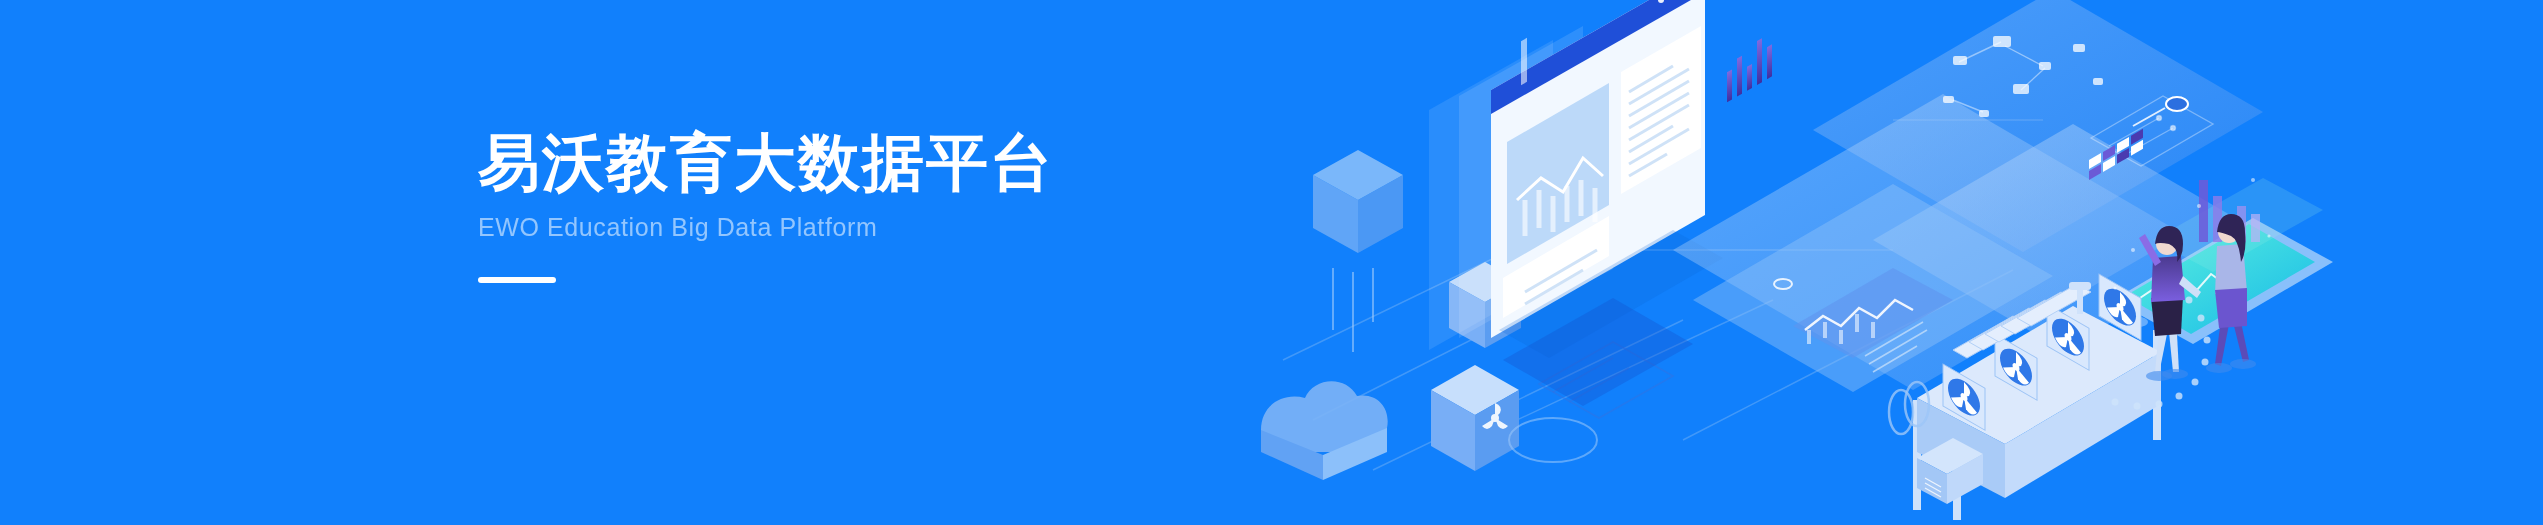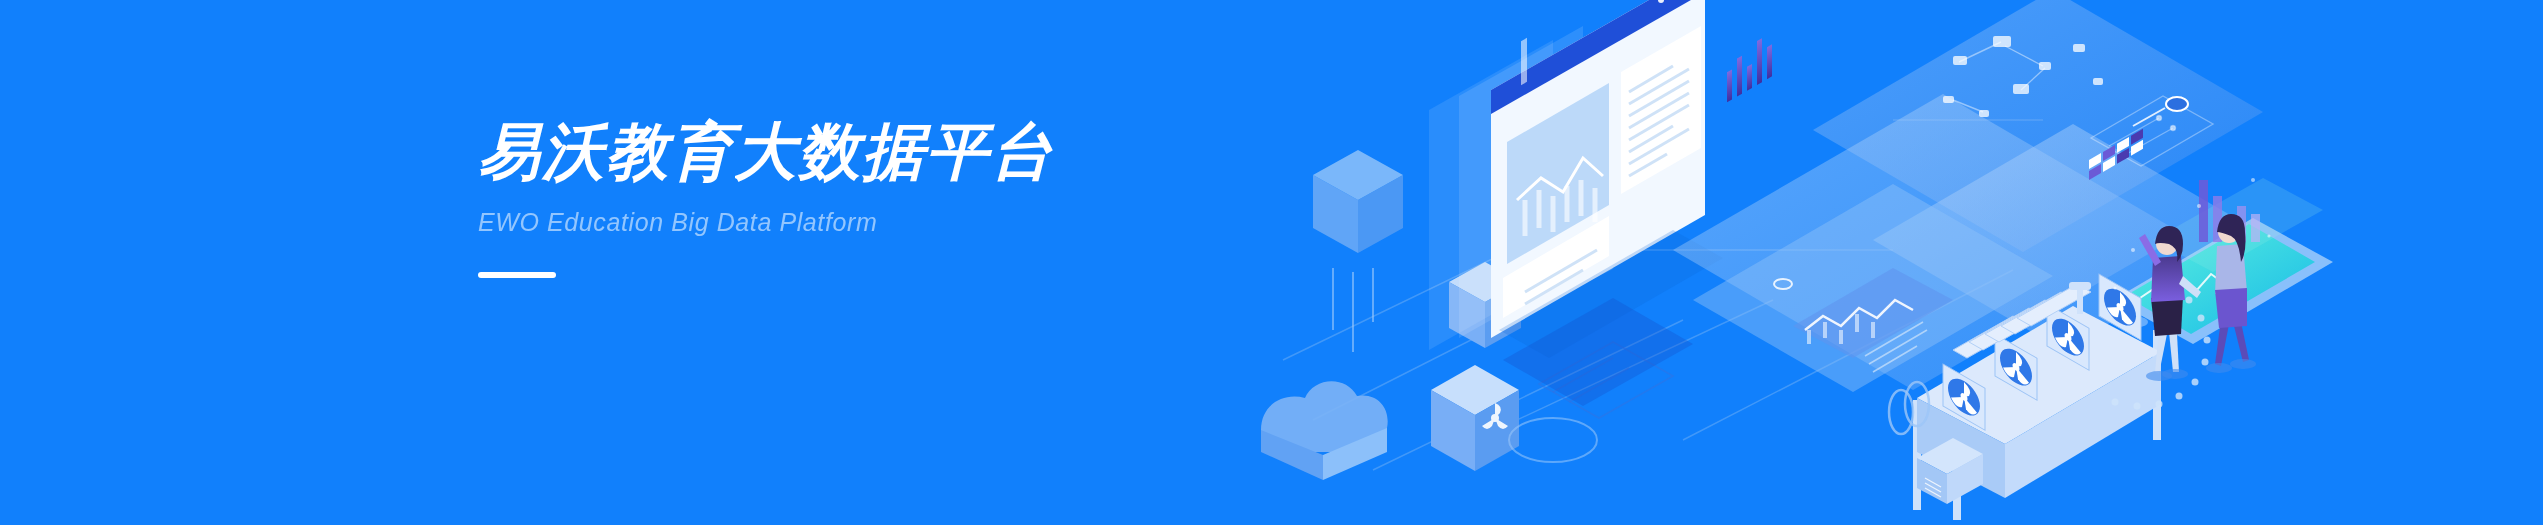--- a/index.html
+++ b/index.html
@@ -7,28 +7,28 @@
     width:2543px;height:525px;overflow:hidden;
     font-family:"Liberation Sans","DejaVu Sans",sans-serif;
   }
   .banner{
     position:relative;width:2543px;height:525px;
     background:#1180fc;overflow:hidden;
   }
 
   
   .text-block{
-    position:absolute;left:478px;top:114px;width:760px;font-style:italic;
+    position:absolute;left:478px;top:125px;width:760px;
   }
   .title{
     font-size:62px;line-height:76px;font-weight:700;color:#ffffff;
     letter-spacing:2px;white-space:nowrap;
   }
   .subtitle{
-    margin-top:16px;
+    margin-top:10px;
     font-size:25px;line-height:32px;font-weight:400;
     color:rgba(255,255,255,.55);letter-spacing:.6px;white-space:nowrap;
   }
   .divider{
     margin-top:34px;width:78px;height:6px;border-radius:3px;background:#ffffff;
   }
   .slogan{
     margin-top:44px;
     font-size:28px;line-height:38px;font-weight:700;color:#ffffff;
     letter-spacing:1px;white-space:nowrap;

